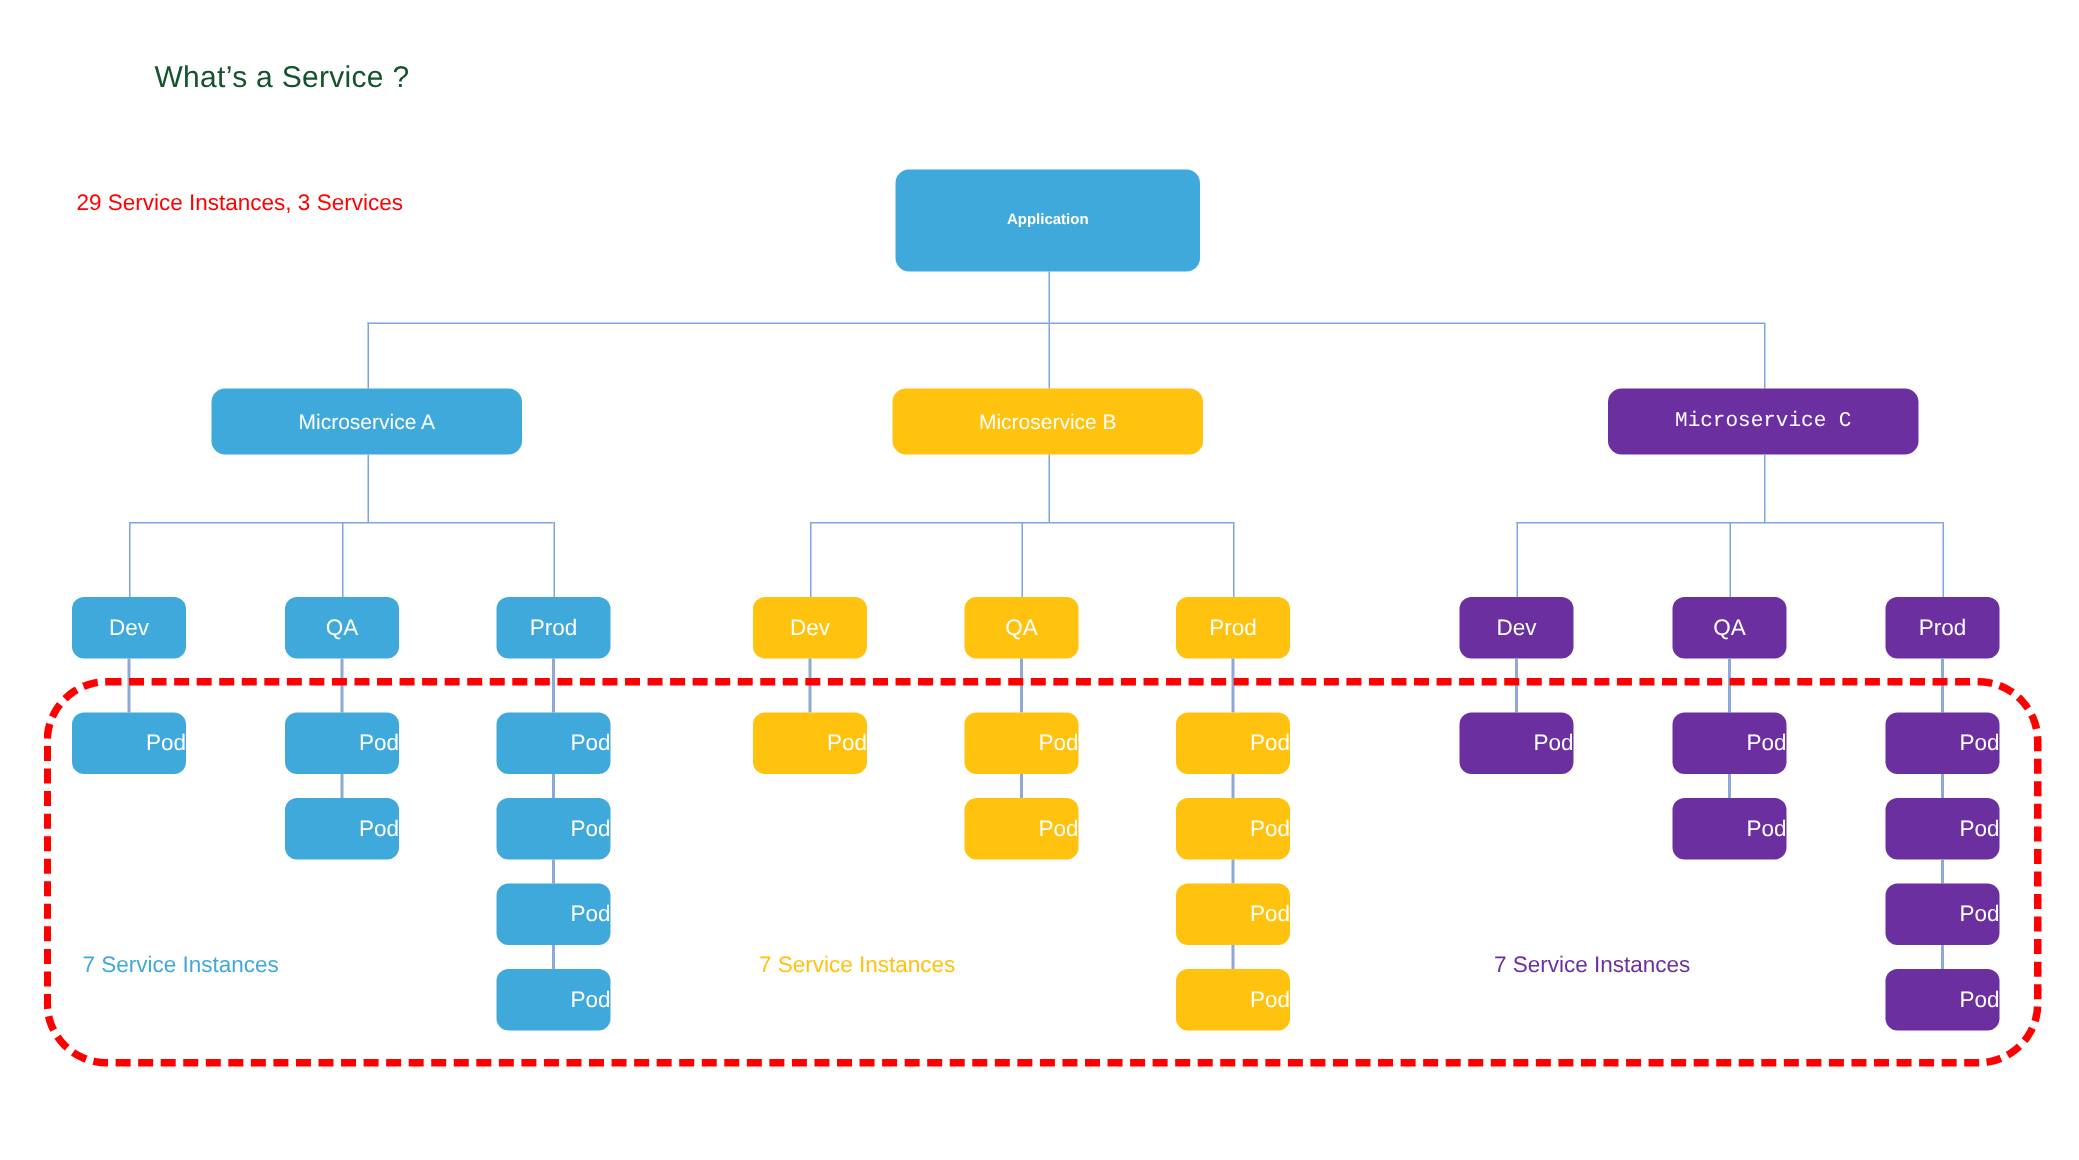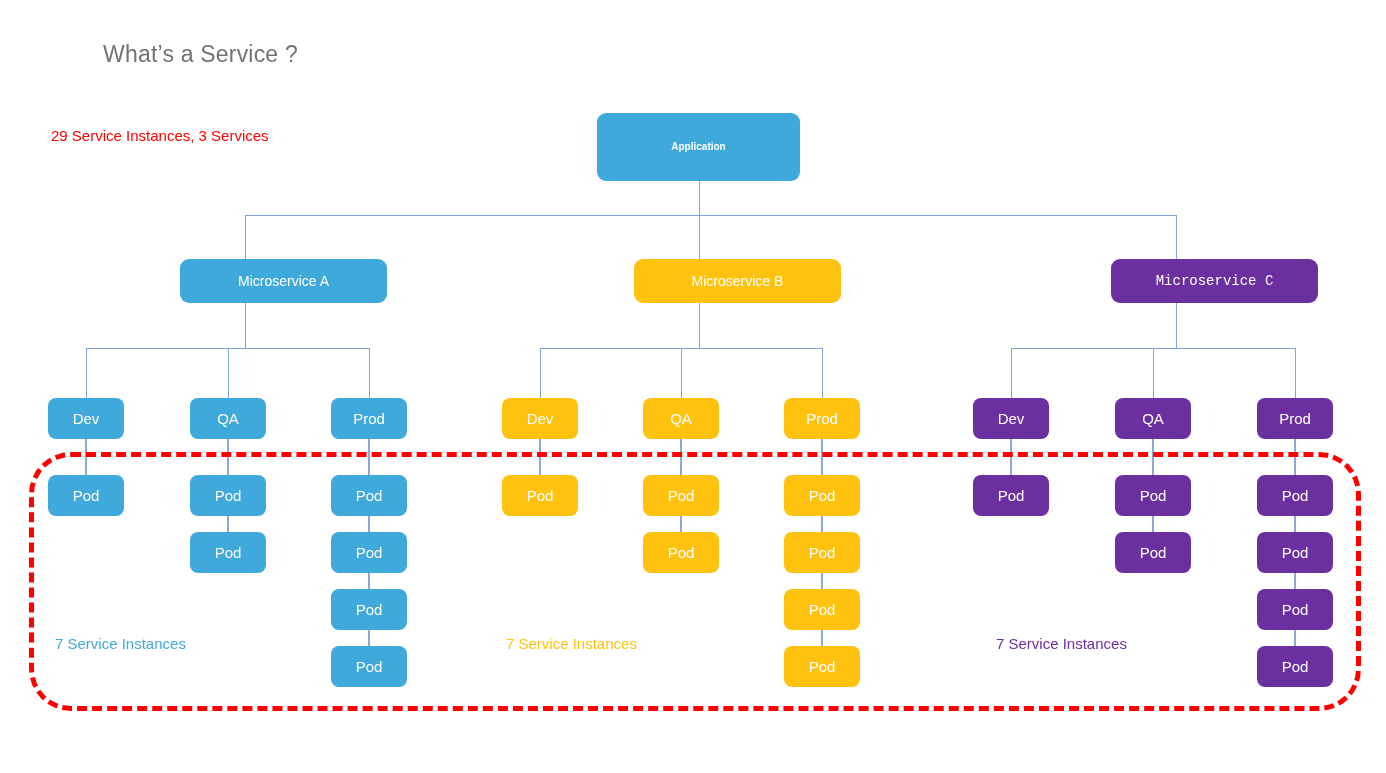--- a/index.html
+++ b/index.html
@@ -17,22 +17,22 @@
     height: 773px;
     background: #ffffff;
     overflow: hidden;
   }
 
   
   .title {
     position: absolute;
     left: 103px;
     top: 41px;
-    font-size: 23px;
-    color: #737373;
+    font-size: 20px;
+    color: #14532d;
     letter-spacing: 0.2px;
     white-space: nowrap;
     text-align: right;
   }
   .totals {
     position: absolute;
     left: 51px;
     top: 127px;
     font-size: 15px;
     color: #FF0000;
@@ -65,29 +65,29 @@
     user-select: none;
   }
   .node.app {
     border-radius: 9px;
     font-size: 10px;
     font-weight: bold;
   }
   .node.ms {
     border-radius: 9px;
     font-size: 14px;
-    margin-left: 39px;
   }
   .node.env {
     border-radius: 8px;
     font-size: 15px;
   }
   .node.pod {
     border-radius: 8px;
     font-size: 15px;
+    justify-content: flex-end;
   }
 
   
   .caption {
     position: absolute;
     font-size: 15px;
     white-space: nowrap;
   }
 
   

